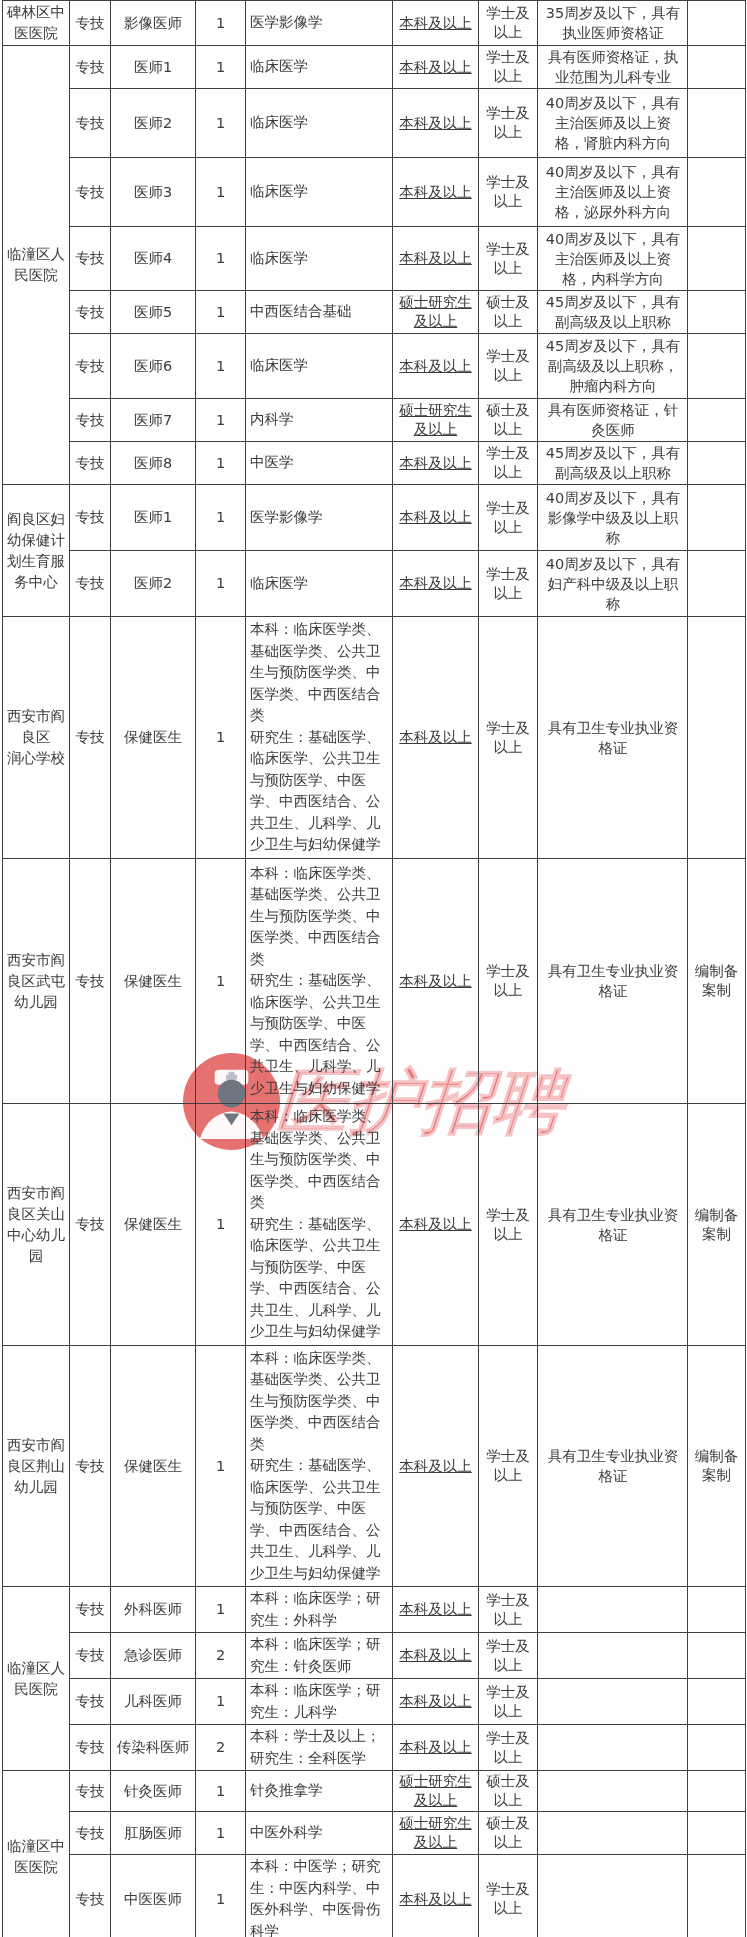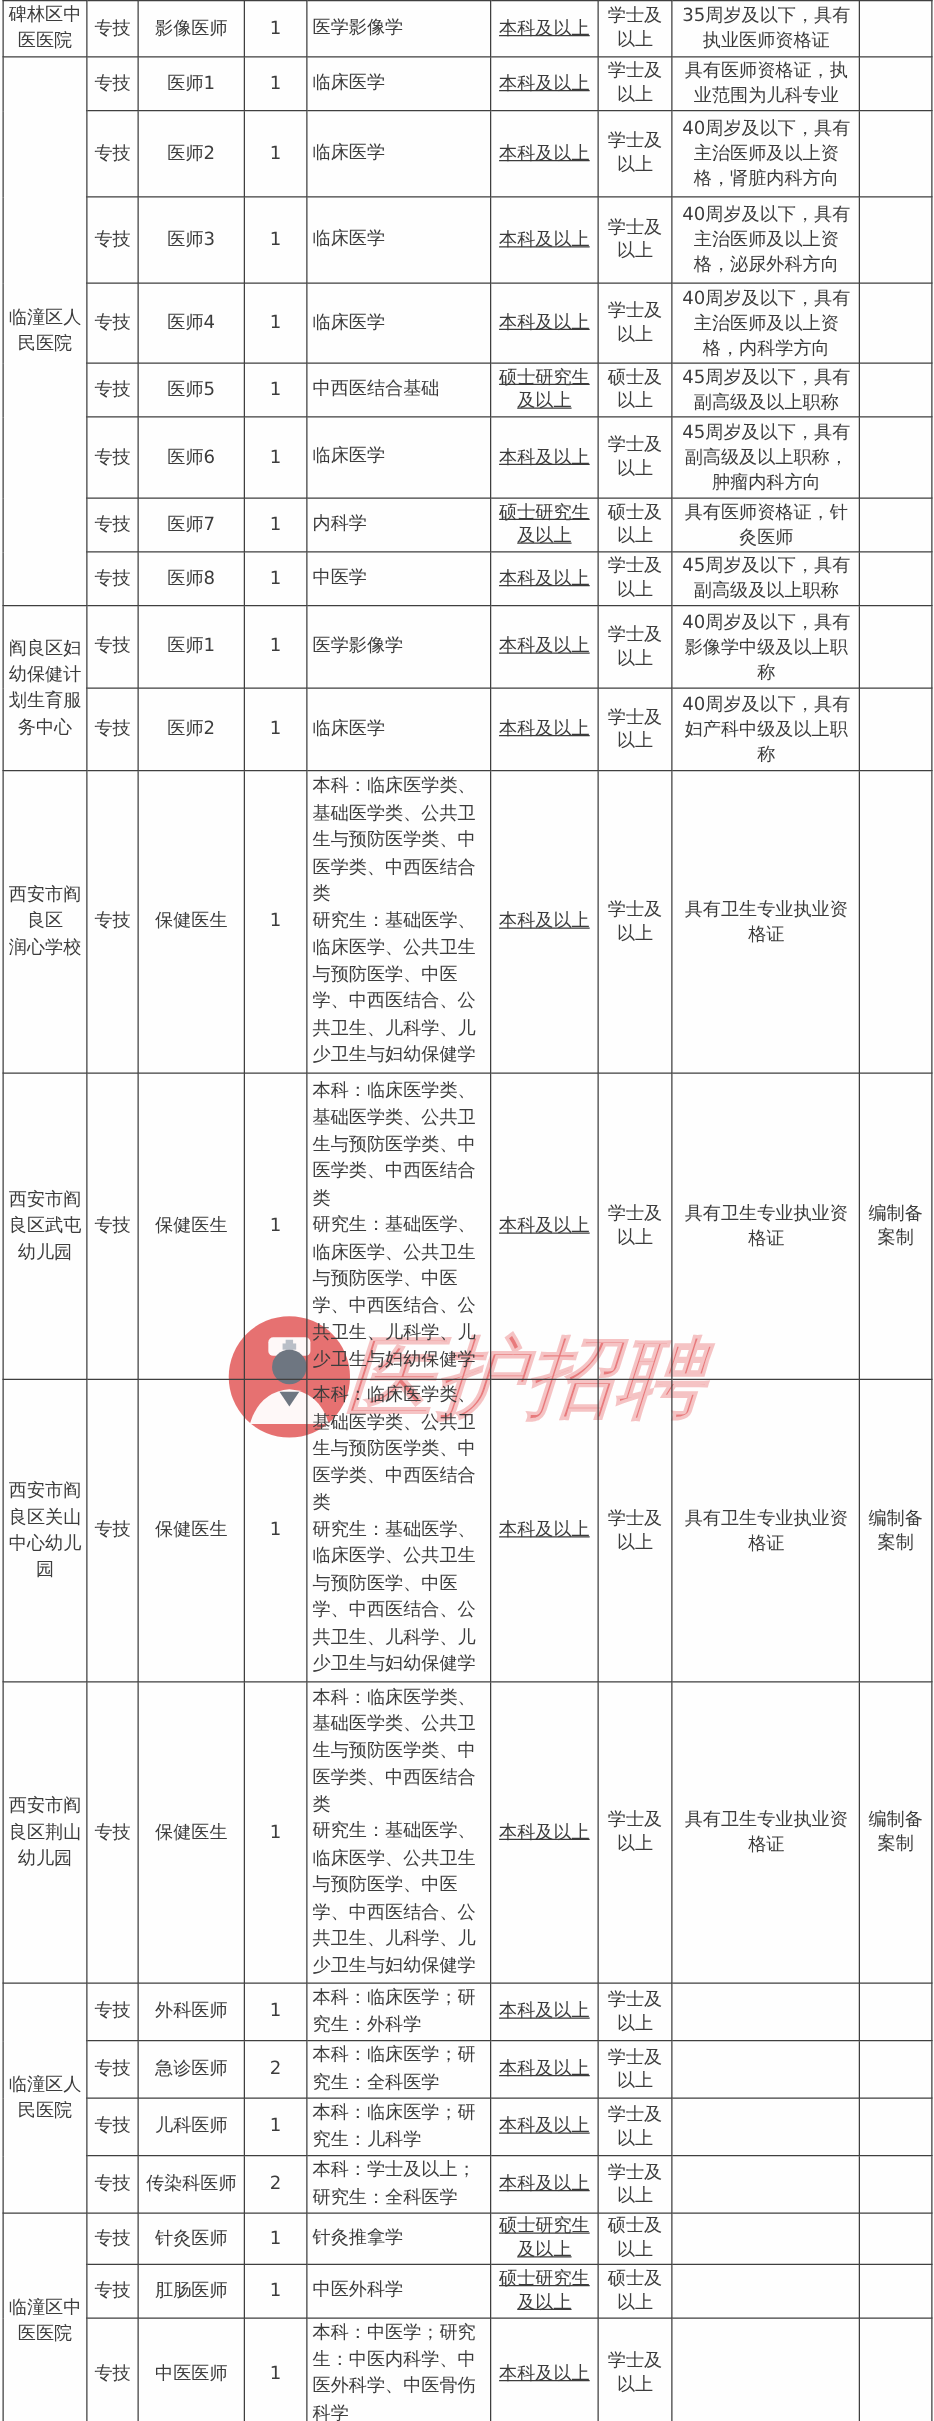--- a/index.html
+++ b/index.html
@@ -262,21 +262,21 @@
       <td class="c-major">本科：临床医学；研究生：外科学</td>
       <td class="c-edu">本科及以上</td>
       <td class="c-deg">学士及以上</td>
       <td class="c-req"></td>
       <td class="c-note"></td>
     </tr>
     <tr style="height:46px">
       <td>专技</td>
       <td>急诊医师</td>
       <td>2</td>
-      <td class="c-major">本科：临床医学；研究生：全科医学</td>
+      <td class="c-major">本科：临床医学；研究生：针灸医师</td>
       <td class="c-edu">本科及以上</td>
       <td class="c-deg">学士及以上</td>
       <td class="c-req"></td>
       <td class="c-note"></td>
     </tr>
     <tr style="height:46px">
       <td>专技</td>
       <td>儿科医师</td>
       <td>1</td>
       <td class="c-major">本科：临床医学；研究生：儿科学</td>

